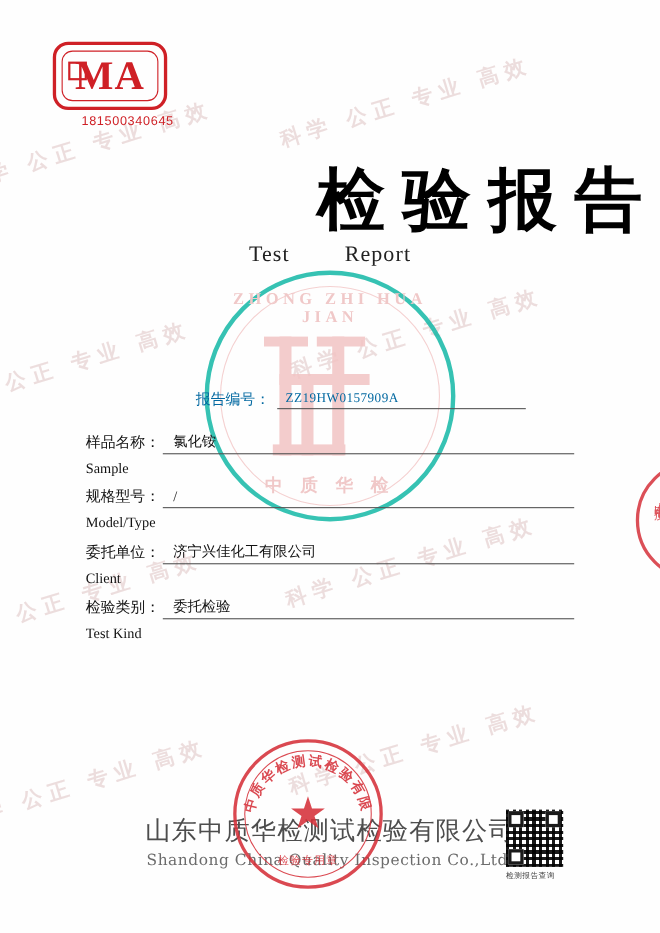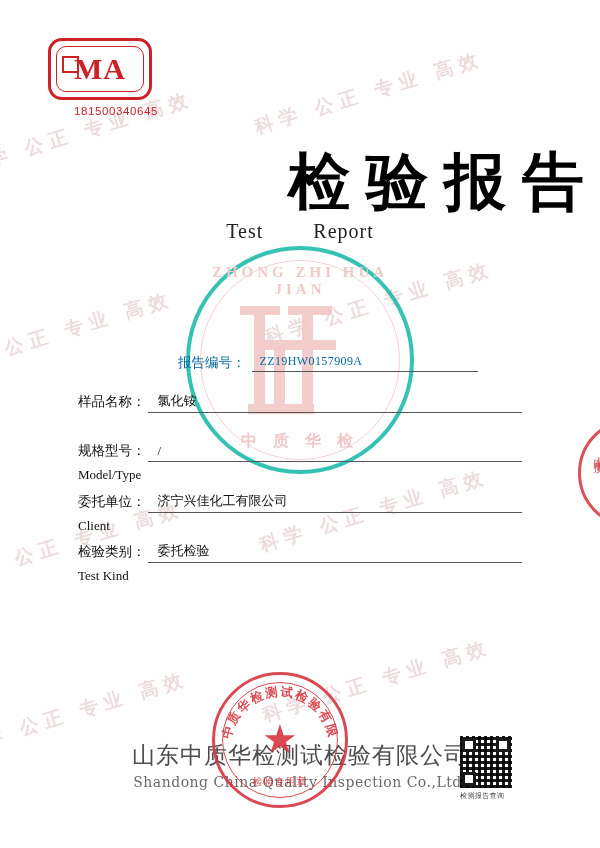--- a/index.html
+++ b/index.html
@@ -53,21 +53,21 @@
     position: absolute;
     left: 5px; top: 5px; right: 5px; bottom: 5px;
     border: 1.6px solid #cf2026;
     border-radius: 10px;
   }
   .cma-text {
     position: absolute;
     inset: 0;
     display: flex; align-items: center; justify-content: center;
     color: #cf2026;
-    font-size: 30px;
+    font-size: 37px;
     font-weight: bold;
     letter-spacing: 1px;
     font-family: "Liberation Serif", serif;
   }
   .cma-sq {
     position: absolute;
     left: 11px; top: 15px;
     width: 17px; height: 17px;
     border: 2px solid #cf2026;
   }
@@ -359,20 +359,21 @@
     <span class="val">ZZ19HW0157909A</span>
   </div>
 
   <div class="fields">
 
     <div class="field">
       <div class="row">
         <span class="cn">样品名称：</span>
         <span class="val">氯化铵</span>
       </div>
+      <div class="en">Sample</div>
     </div>
 
     <div class="field">
       <div class="row">
         <span class="cn">规格型号：</span>
         <span class="val">/</span>
       </div>
       <div class="en">Model/Type</div>
     </div>
 

